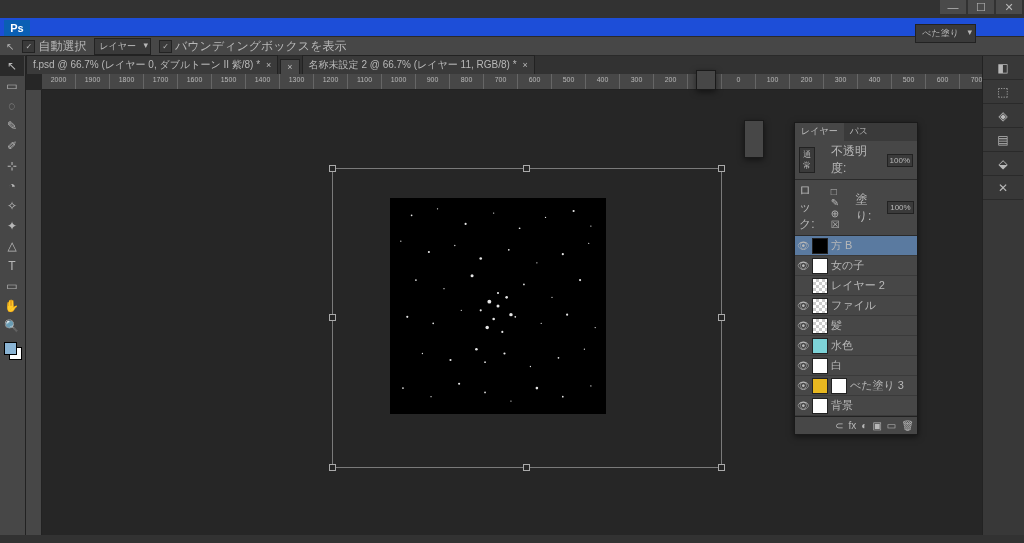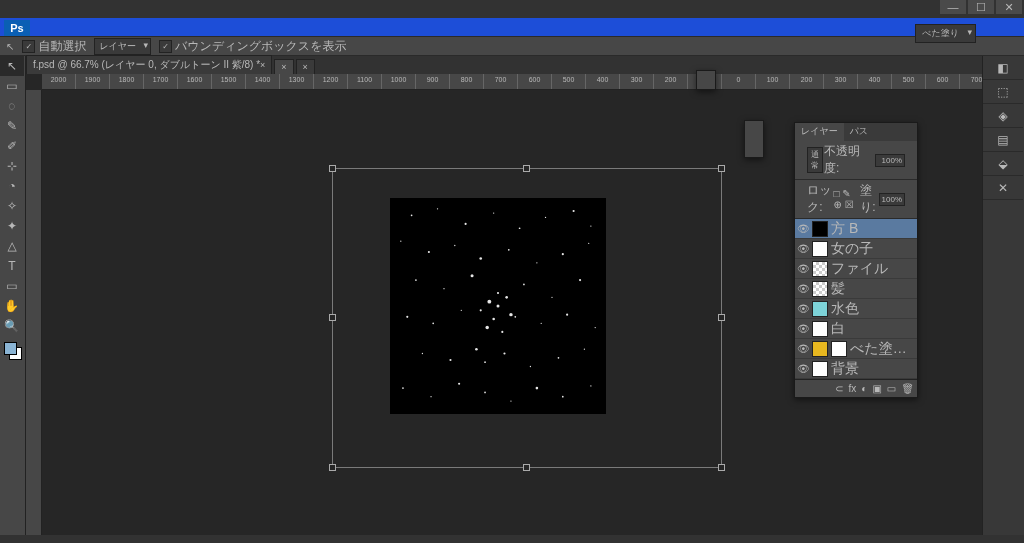--- a/index.html
+++ b/index.html
@@ -8,21 +8,21 @@
 .titlebar .wbtn{width:26px;height:14px;background:#4a4a4a;margin-left:2px;display:flex;align-items:center;justify-content:center;font-size:11px}
 .menubar{height:18px;background:#1d4ed8;display:flex;align-items:flex-end;padding-left:4px}
 .menubar .logo{width:26px;height:16px;background:#0a5fb4;color:#fff;font-weight:bold;font-size:11px;display:flex;align-items:center;justify-content:center;margin-right:6px}
 .menubar .mitem{padding:0 6px;font-size:10px}
 .optbar{height:20px;background:#474747;border-top:1px solid #2a2a2a;border-bottom:1px solid #2a2a2a;display:flex;align-items:center;padding-left:6px;gap:8px}
 .optbar .sel{background:#3a3a3a;border:1px solid #222;padding:1px 14px 1px 4px;font-size:9px;position:relative}
 .optbar .sel::after{content:"▾";position:absolute;right:2px}
 .optbar .chk{display:flex;align-items:center;gap:3px;font-size:12px}
 .optbar .chk::before{content:"✓";width:11px;height:11px;border:1px solid #222;background:#3a3a3a;display:inline-flex;align-items:center;justify-content:center;font-size:8px}
 .tabbar{height:18px;background:#323232;display:flex;align-items:end;padding-left:26px;gap:2px}
-.tab{background:#3a3a3a;padding:2px 6px;font-size:9px;border:1px solid #222;border-bottom:none;display:flex;align-items:center;gap:0}
+.tab{background:#3a3a3a;padding:2px 6px;font-size:9px;border:1px solid #222;border-bottom:none;display:flex;align-items:center;gap:6px}
 .tab.active{background:#474747}
 .tab .x{font-size:9px}
 .workspace{position:absolute;top:74px;left:26px;right:42px;bottom:8px;background:#262626}
 .ruler-h{position:absolute;top:0;left:16px;right:0;height:16px;background:#474747;border-bottom:1px solid #222;display:flex;overflow:hidden}
 .ruler-h .tick{flex:0 0 34px;border-right:1px solid #666;font-size:7px;text-align:center;padding-top:2px}
 .ruler-v{position:absolute;top:16px;left:0;width:16px;bottom:0;background:#474747;border-right:1px solid #222}
 .canvas-area{position:absolute;top:16px;left:16px;right:0;bottom:0}
 .bbox{position:absolute;left:290px;top:78px;width:390px;height:300px;border:1px solid #7a7a7a}
 .handle{position:absolute;width:7px;height:7px;background:#262626;border:1px solid #aaa}
 .h-tl{top:-4px;left:-4px}.h-tm{top:-4px;left:calc(50% - 4px)}.h-tr{top:-4px;right:-4px}
@@ -38,35 +38,35 @@
 .swatch .bg{position:absolute;width:13px;height:13px;background:#fff;border:1px solid #000;bottom:0;right:0}
 .rpanel{position:absolute;top:56px;right:0;width:42px;bottom:8px;background:#383838;border-left:1px solid #222}
 .rpanel .ricon{width:40px;height:24px;display:flex;align-items:center;justify-content:center;font-size:12px;border-bottom:1px solid #2a2a2a}
 .floatpanel{position:absolute;background:#474747;border:1px solid #1a1a1a;box-shadow:0 2px 6px rgba(0,0,0,.5)}
 .fp1{top:70px;left:696px;width:20px;height:20px}
 .fp2{top:120px;left:744px;width:20px;height:38px}
 .layerspanel{top:122px;left:794px;width:124px}
 .layerspanel .tabs{display:flex;background:#3a3a3a;height:18px}
 .layerspanel .tabs .lt{padding:2px 6px;font-size:9px}
 .layerspanel .tabs .lt.active{background:#474747}
-.layerspanel .row1{display:flex;align-items:center;padding:2px 12px;gap:1px;border-bottom:1px solid #2a2a2a;font-size:8px}
+.layerspanel .row1{display:flex;align-items:center;padding:2px 4px;gap:16px;border-bottom:1px solid #2a2a2a;font-size:8px}
 .layerspanel .row1 .dd{flex:1;background:#3a3a3a;border:1px solid #222;padding:1px 3px;font-size:8px}
 .layerspanel .row1 .lbl{font-size:12px}
 .layerspanel .row1 .val{background:#3a3a3a;border:1px solid #222;padding:1px 2px;width:30px;text-align:right;font-size:8px}
 .layerlist{max-height:180px;overflow:hidden}
 .layer{display:flex;align-items:center;height:20px;border-bottom:1px solid #3a3a3a;padding:0 2px;gap:3px}
 .layer.sel{background:#5a7aa0}
 .layer .eye{width:12px;font-size:10px;text-align:center}
 .layer .thumb{width:16px;height:16px;background:#888;border:1px solid #222}
 .layer .thumb.checker{background:repeating-conic-gradient(#ccc 0 25%,#fff 0 50%) 0 0/6px 6px}
 .layer .thumb.black{background:#000}
 .layer .thumb.white{background:#fff}
 .layer .thumb.cyan{background:#7dd3d8}
 .layer .thumb.yellow{background:#e8b820}
-.layer .lname{font-size:14px;flex:1;overflow:hidden;text-overflow:ellipsis;white-space:nowrap}
+.layer .lname{font-size:11px;flex:1;overflow:hidden;text-overflow:ellipsis;white-space:nowrap}
 .layerspanel .footer{display:flex;justify-content:flex-end;padding:3px;gap:5px;border-top:1px solid #222;font-size:10px}
 .rightsel{position:absolute;top:24px;right:48px;background:#3a3a3a;border:1px solid #222;padding:2px 16px 2px 6px;font-size:9px}
 .rightsel::after{content:"▾";position:absolute;right:3px}
 </style>
 </head>
 <body>
 
 <div class="titlebar">
   <div class="wbtn">—</div>
   <div class="wbtn">☐</div>
@@ -87,20 +87,21 @@
 
 <div class="tabbar" id="tabbar">
     <div class="tab">
       <span>f.psd @ 66.7% (レイヤー 0, ダブルトーン II 紫/8) *</span>
       <span class="x">×</span>
     </div>
     <div class="tab active">
       <span class="x">×</span>
     </div>
     <div class="tab">
+      <span>名称未設定 2 @ 66.7% (レイヤー 11, RGB/8) *</span>
       <span class="x">×</span>
     </div>
   </div>
 
 <div class="toolbox" id="toolbox">
     <div class="tool sel">↖</div>
     <div class="tool">▭</div>
     <div class="tool">◌</div>
     <div class="tool">✎</div>
     <div class="tool">✐</div>
@@ -259,20 +260,25 @@
         <span class="eye">👁</span>
         <div class="thumb black"></div>
         <span class="lname" style="">方 B</span>
       </div>
       <div class="layer">
         <span class="eye">👁</span>
         <div class="thumb white"></div>
         <span class="lname" style="">女の子</span>
       </div>
       <div class="layer">
+        <span class="eye"></span>
+        <div class="thumb checker"></div>
+        <span class="lname" style="">レイヤー 2</span>
+      </div>
+      <div class="layer">
         <span class="eye">👁</span>
         <div class="thumb checker"></div>
         <span class="lname" style="">ファイル</span>
       </div>
       <div class="layer">
         <span class="eye">👁</span>
         <div class="thumb checker"></div>
         <span class="lname" style="">髪</span>
       </div>
       <div class="layer">

